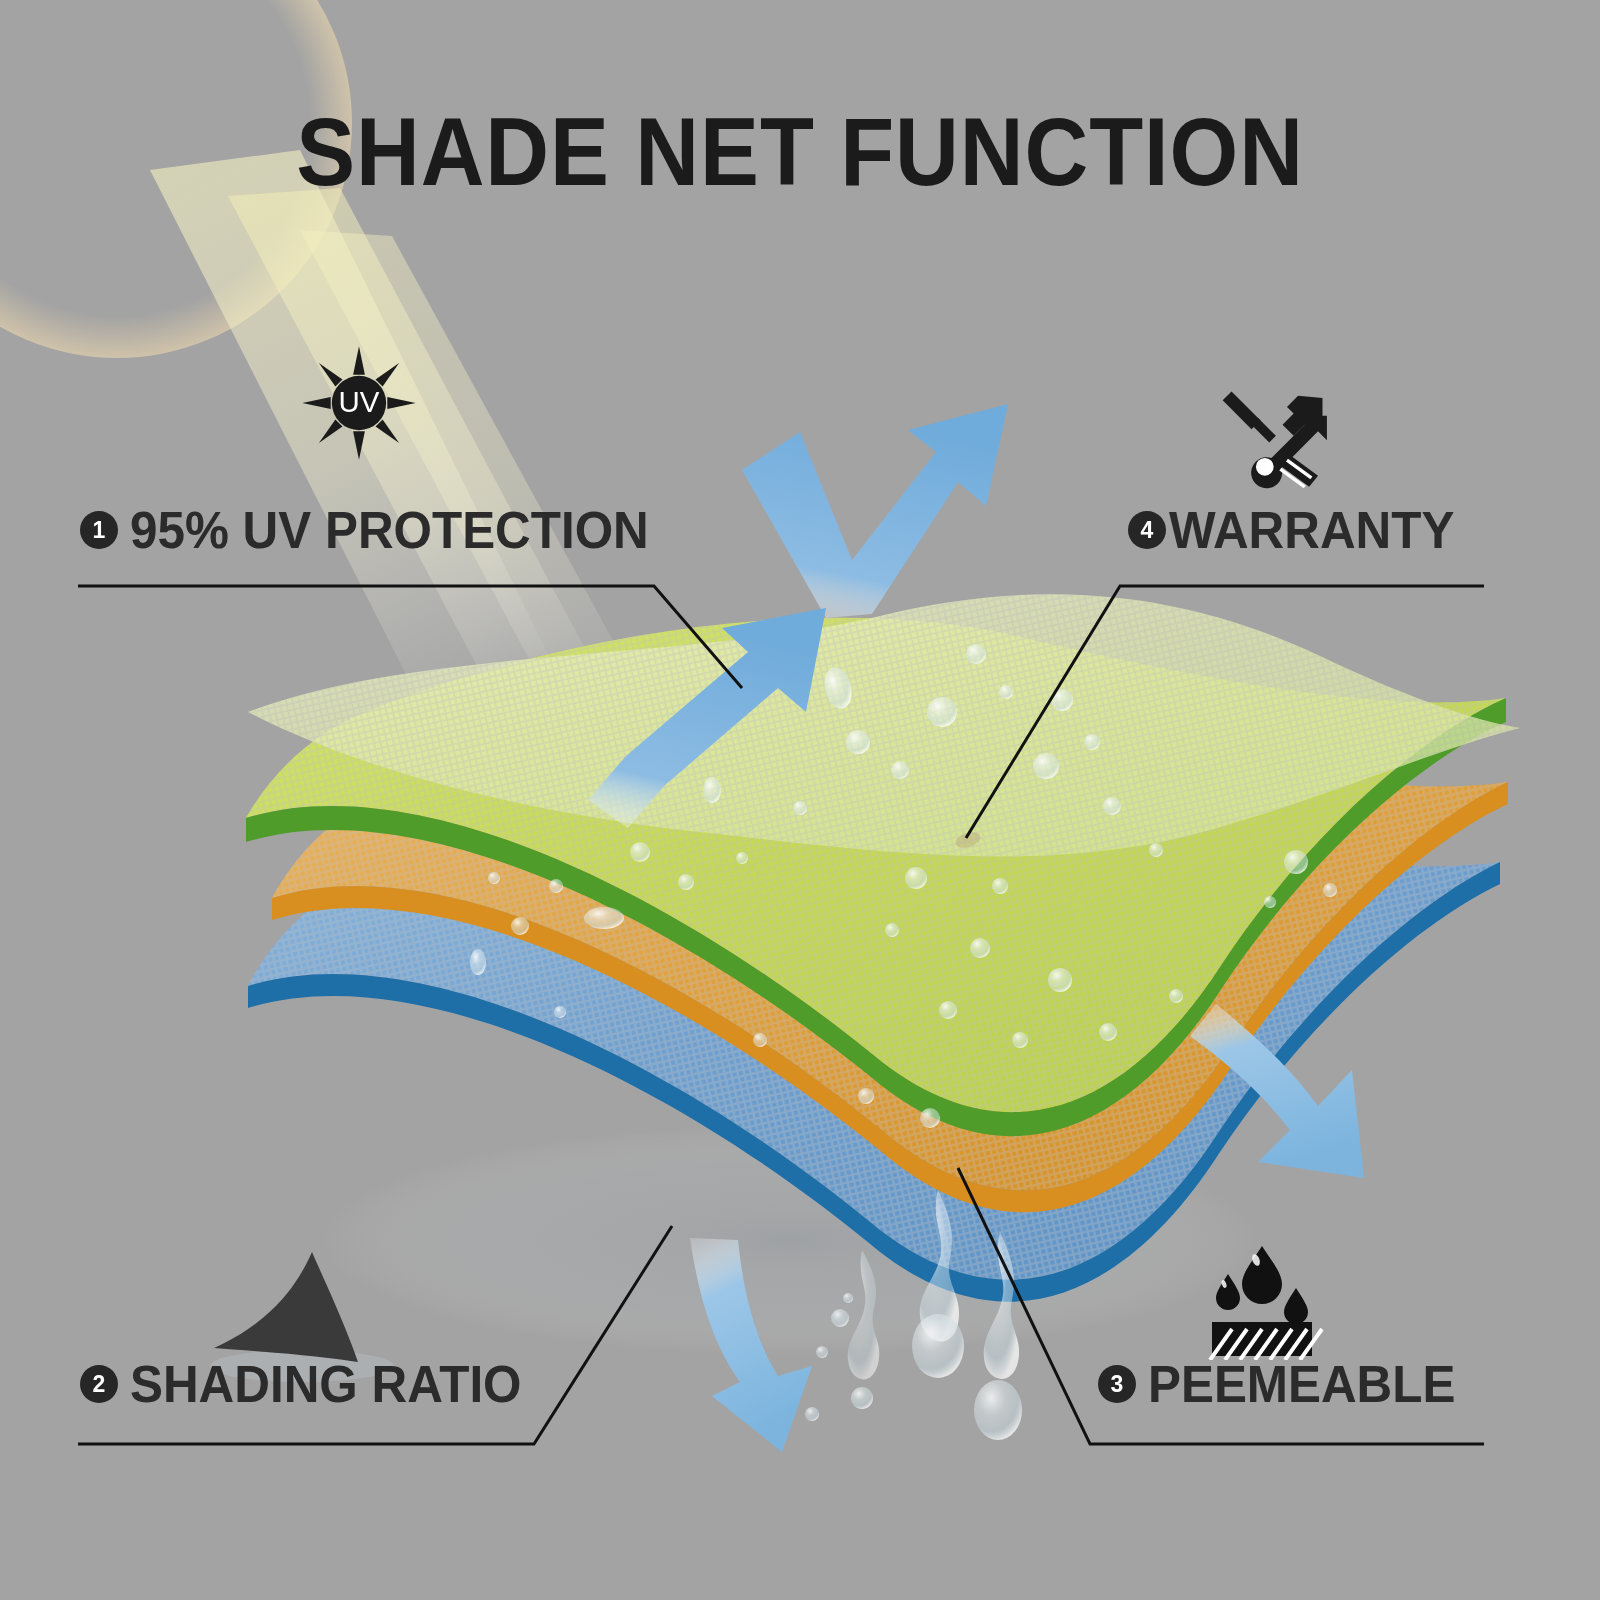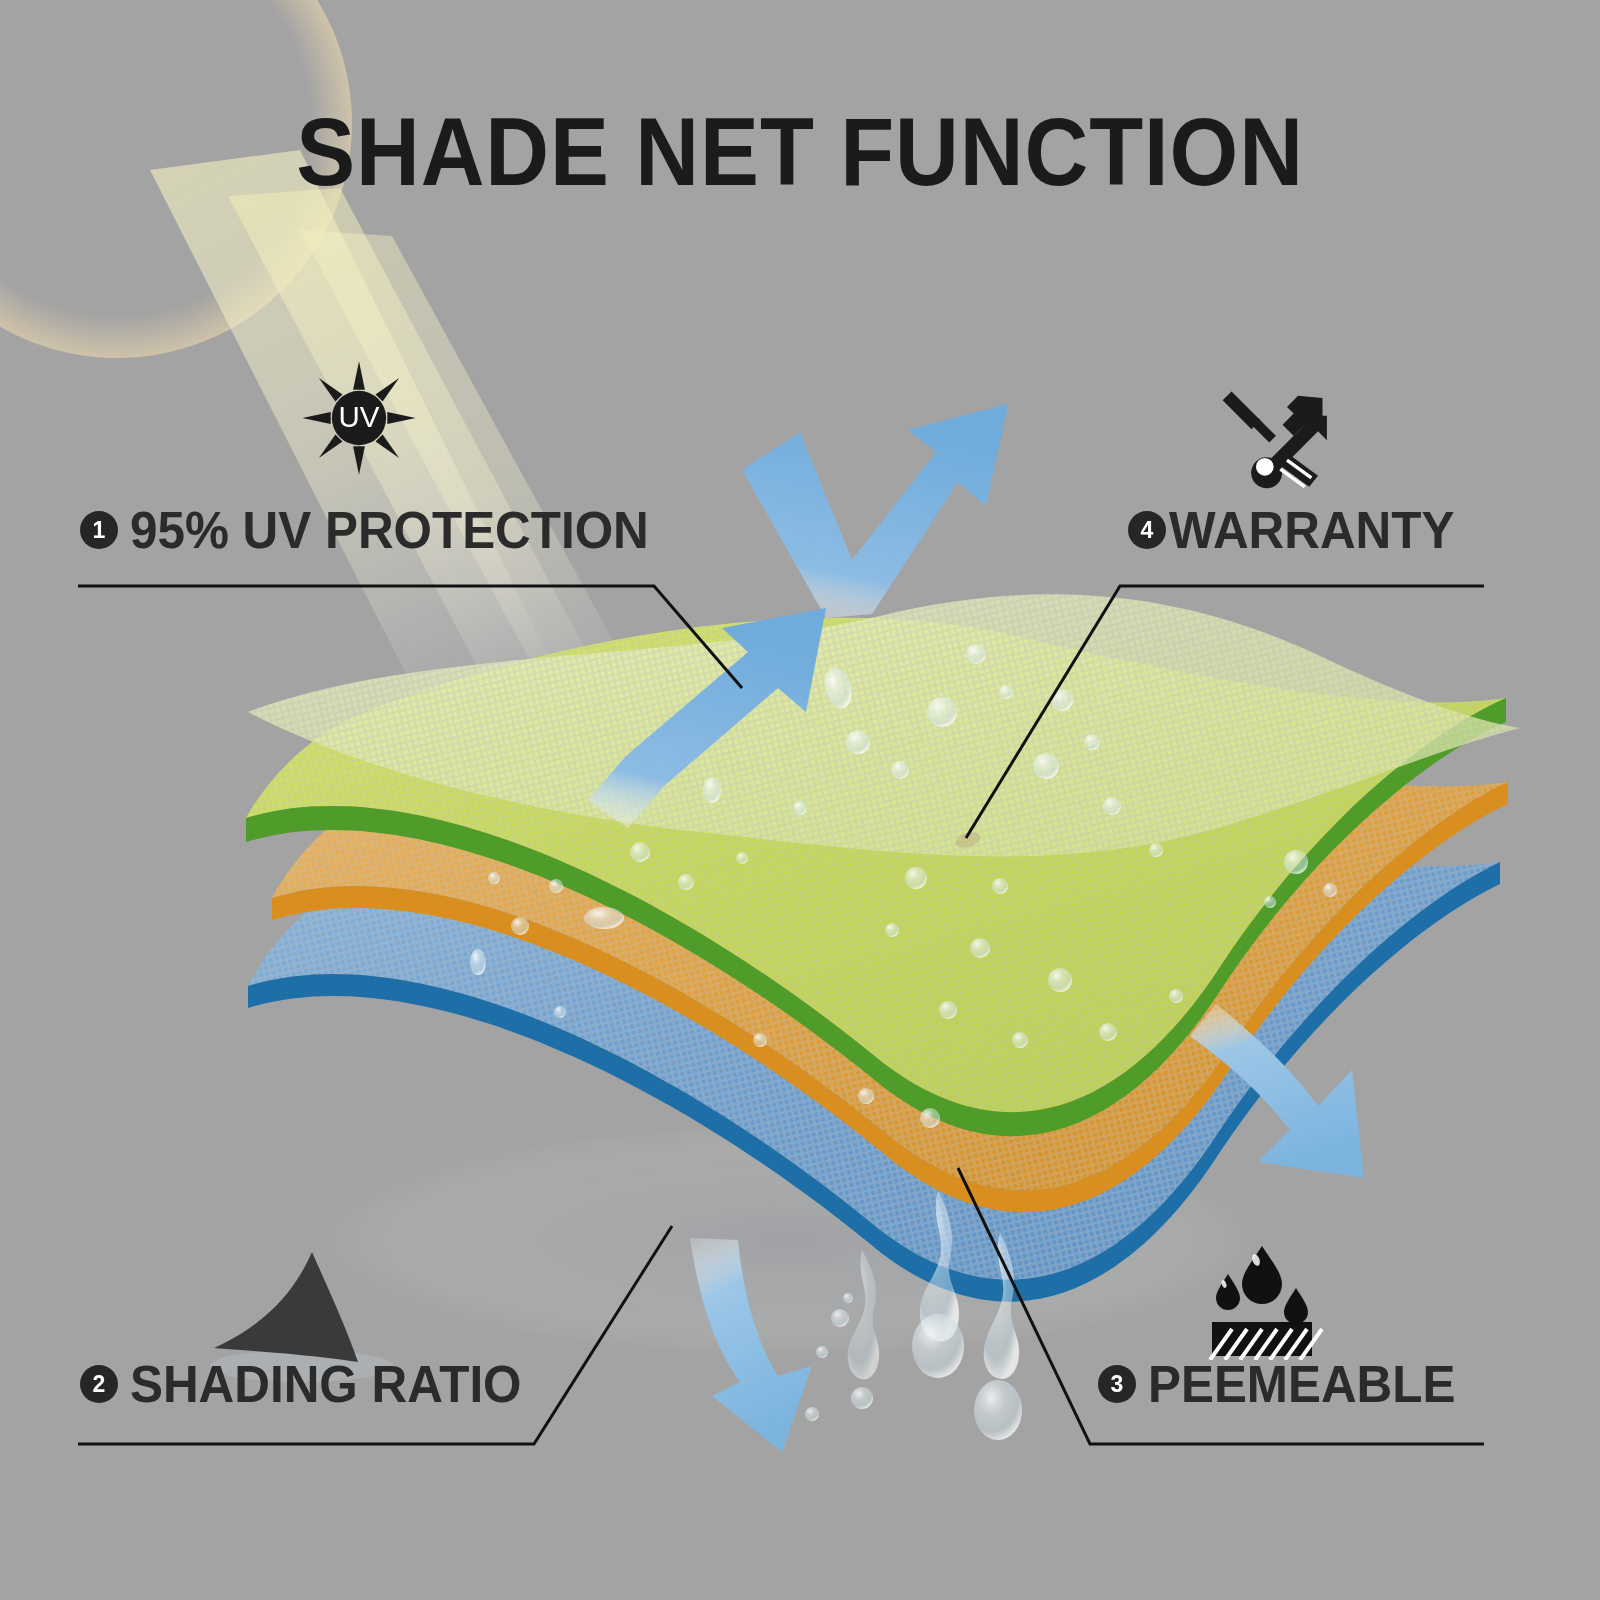--- a/index.html
+++ b/index.html
@@ -301,21 +301,21 @@
       <path d="M78 586 L654 586 L742 688"></path>
 
       <path d="M1484 586 L1120 586 L966 838"></path>
 
       <path d="M78 1444 L534 1444 L672 1226"></path>
 
       <path d="M1484 1444 L1090 1444 L958 1168"></path>
     </g>
   </svg>
 
-  <div class="icon-wrap" style="left:300px;top:359px;">
+  <div class="icon-wrap" style="left:300px;top:344px;">
     <svg width="118" height="118" viewBox="0 0 100 100">
       <g fill="#1b1b1b">
         <circle cx="50" cy="50" r="23"></circle>
         <polygon points="50,2 55,26 45,26"></polygon>
         <polygon points="50,98 55,74 45,74"></polygon>
         <polygon points="2,50 26,45 26,55"></polygon>
         <polygon points="98,50 74,45 74,55"></polygon>
         <polygon points="16,16 36,30 30,36"></polygon>
         <polygon points="84,84 64,70 70,64"></polygon>
         <polygon points="84,16 70,36 64,30"></polygon>

